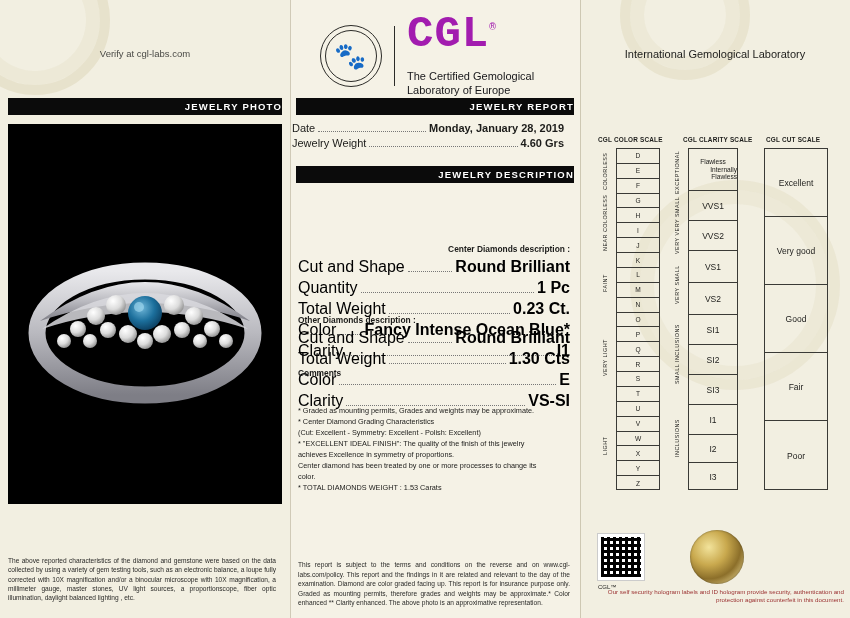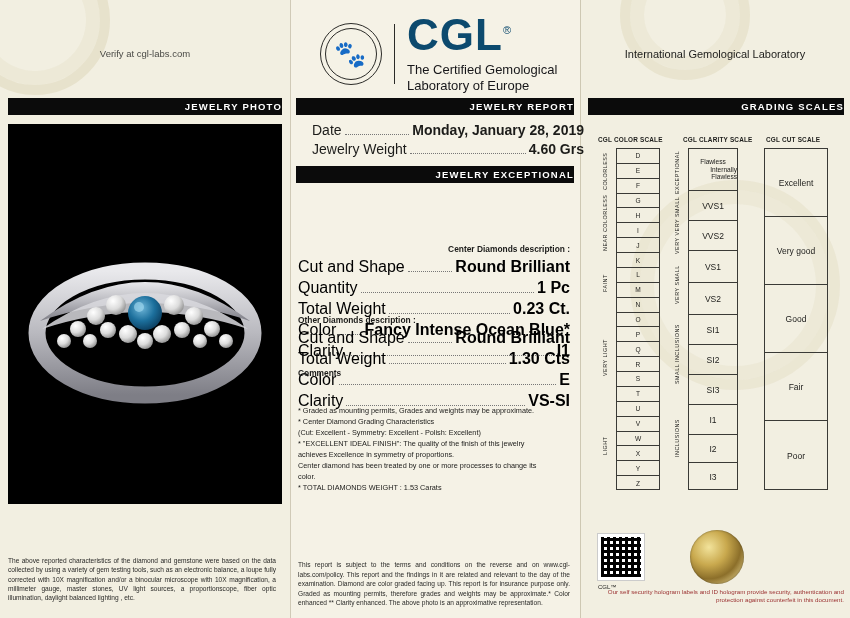--- a/index.html
+++ b/index.html
@@ -62,27 +62,27 @@
     border-radius: 50%; border: 1px solid #2b2b28;
   }
   .logo-seal .lion {
     font-size: 26px; line-height: 1; color: #2b2b28;
   }
   .logo-divider {
     width: 1px; height: 60px; background: #2b2b28; margin: 0 12px;
   }
   .logo-text { display: flex; flex-direction: column; justify-content: center; }
   .logo-cgl {
-    font-family: Liberation Sans, sans-serif;
+    font-family: Liberation Mono, monospace;
     font-size: 44px; font-weight: bold; line-height: .95;
-    letter-spacing: 1px; color: #0c4a6e; position: relative;
+    letter-spacing: 1px; color: #a21caf; position: relative;
   }
   .logo-reg { font-size: 11px; vertical-align: super; font-weight: normal; }
   .logo-sub {
-    font-size: 13px; color: #17171a; line-height: 1.25; margin-top: 6px;
+    font-size: 11px; color: #17171a; line-height: 1.25; margin-top: 14px;
   }
   .igl-title {
     position: absolute; left: 580px; top: 48px; width: 270px;
     text-align: center; font-size: 11px; color: #1d1d1b;
   }
 
   
   .bar {
     position: absolute; height: 17px; background: #0b0b0b;
     color: #ffffff; font-size: 9.5px; font-weight: bold;
@@ -100,22 +100,22 @@
   }
   .ring { position: absolute; left: 50%; top: 52%; transform: translate(-50%,-50%); }
 
   .left-footnote {
     position: absolute; left: 8px; top: 556px; width: 268px;
     font-size: 6.6px; line-height: 1.42; color: #2a2a28; text-align: justify;
   }
 
   
   .mid-rows {
-    position: absolute; left: 312px; top: 122px; width: 272px;
-    font-size: 14px; color: #1c1c1a;
+    position: absolute; left: 292px; top: 122px; width: 272px;
+    font-size: 11px; color: #1c1c1a;
   }
   .row { display: flex; align-items: baseline; margin-bottom: 3px; }
   .row .lbl { white-space: nowrap; }
   .row .dots {
     flex: 1; border-bottom: 1px dotted #777; margin: 0 3px 2px 3px; height: 7px;
   }
   .row .val { white-space: nowrap; font-weight: bold; }
 
   .desc-text {
     position: absolute; left: 298px; top: 190px; width: 272px;
@@ -224,22 +224,21 @@
         <div>The Certified Gemological</div>
         <div>Laboratory of Europe</div>
       </div>
     </div>
   </div>
 
   <div class="igl-title">International Gemological Laboratory</div>
 
   <div class="bar bar-photo">JEWELRY PHOTO</div>
   <div class="bar bar-report">JEWELRY REPORT</div>
-  <div class="bar bar-scales">GRADING SCALES</div>
-  <div class="bar bar-desc">JEWELRY EXCEPTIONAL</div>
+  <div class="bar bar-desc">JEWELRY DESCRIPTION</div>
 
   <div class="photo-area">
     <svg class="ring" width="250" height="170" viewBox="0 0 250 170">
       <defs>
         <radialGradient id="gem" cx="40%" cy="35%" r="70%">
           <stop offset="0%" stop-color="#6fb6d8"></stop>
           <stop offset="55%" stop-color="#1c6f9c"></stop>
           <stop offset="100%" stop-color="#0b3c5d"></stop>
         </radialGradient>
         <linearGradient id="band" x1="0" y1="0" x2="0" y2="1">

